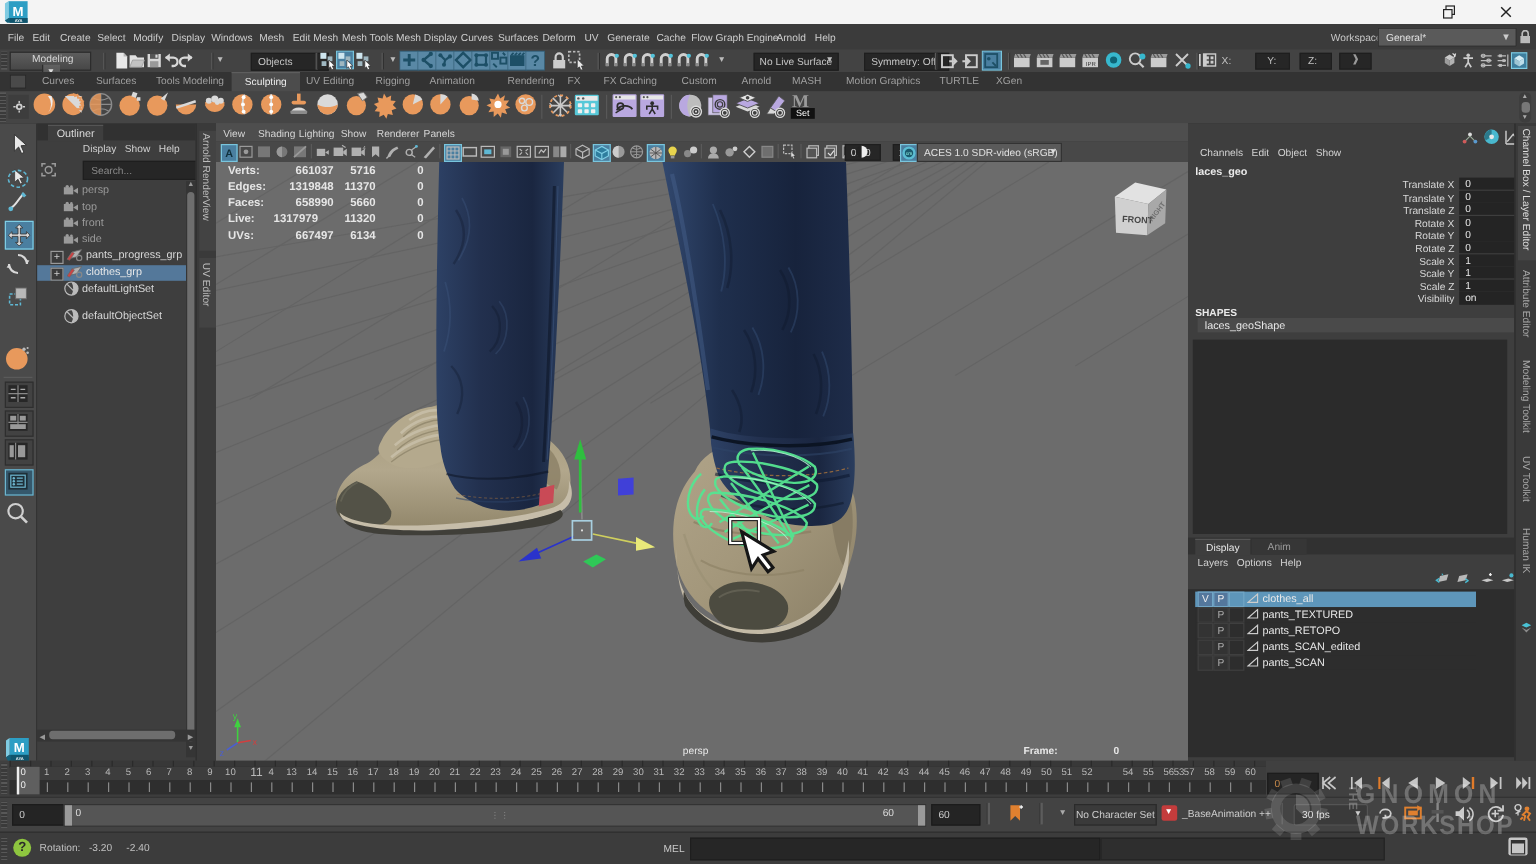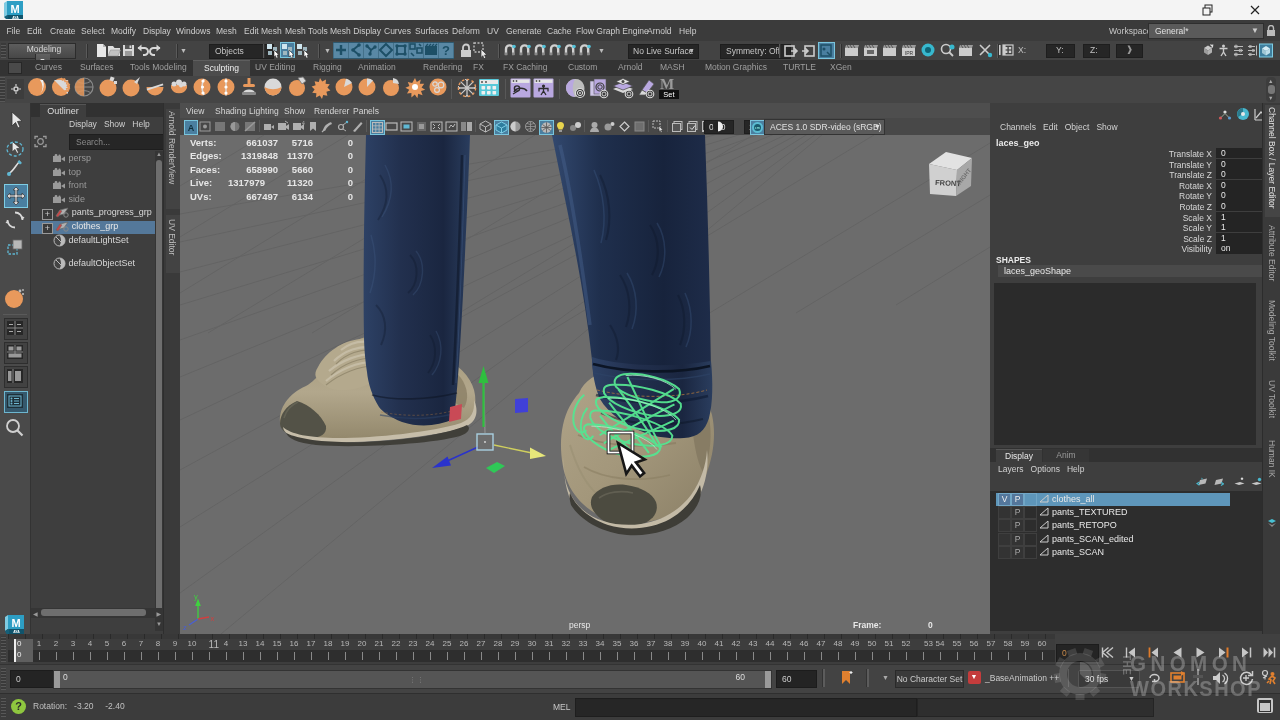--- a/index.html
+++ b/index.html
@@ -1265,21 +1265,21 @@
       <div style="position:absolute;left:828px;top:5px;width:20px;text-align:center;color:#b8b8b8;font-size:8px;">48</div>
       <div style="position:absolute;left:855px;top:18px;width:1px;height:8px;background:#8a8a8a"></div>
       <div style="position:absolute;left:845px;top:5px;width:20px;text-align:center;color:#b8b8b8;font-size:8px;">49</div>
       <div style="position:absolute;left:872px;top:18px;width:1px;height:8px;background:#8a8a8a"></div>
       <div style="position:absolute;left:862px;top:5px;width:20px;text-align:center;color:#b8b8b8;font-size:8px;">50</div>
       <div style="position:absolute;left:889px;top:18px;width:1px;height:8px;background:#8a8a8a"></div>
       <div style="position:absolute;left:879px;top:5px;width:20px;text-align:center;color:#b8b8b8;font-size:8px;">51</div>
       <div style="position:absolute;left:906px;top:18px;width:1px;height:8px;background:#8a8a8a"></div>
       <div style="position:absolute;left:896px;top:5px;width:20px;text-align:center;color:#b8b8b8;font-size:8px;">52</div>
       <div style="position:absolute;left:923px;top:18px;width:1px;height:8px;background:#8a8a8a"></div>
-      <div style="position:absolute;left:913px;top:5px;width:20px;text-align:right;color:#b8b8b8;font-size:8px;">53</div>
+      <div style="position:absolute;left:967px;top:5px;width:20px;text-align:right;color:#b8b8b8;font-size:8px;">53</div>
       <div style="position:absolute;left:940px;top:18px;width:1px;height:8px;background:#8a8a8a"></div>
       <div style="position:absolute;left:930px;top:5px;width:20px;text-align:center;color:#b8b8b8;font-size:8px;">54</div>
       <div style="position:absolute;left:957px;top:18px;width:1px;height:8px;background:#8a8a8a"></div>
       <div style="position:absolute;left:947px;top:5px;width:20px;text-align:center;color:#b8b8b8;font-size:8px;">55</div>
       <div style="position:absolute;left:974px;top:18px;width:1px;height:8px;background:#8a8a8a"></div>
       <div style="position:absolute;left:964px;top:5px;width:20px;text-align:center;color:#b8b8b8;font-size:8px;">56</div>
       <div style="position:absolute;left:991px;top:18px;width:1px;height:8px;background:#8a8a8a"></div>
       <div style="position:absolute;left:981px;top:5px;width:20px;text-align:center;color:#b8b8b8;font-size:8px;">57</div>
       <div style="position:absolute;left:1008px;top:18px;width:1px;height:8px;background:#8a8a8a"></div>
       <div style="position:absolute;left:998px;top:5px;width:20px;text-align:center;color:#b8b8b8;font-size:8px;">58</div>

